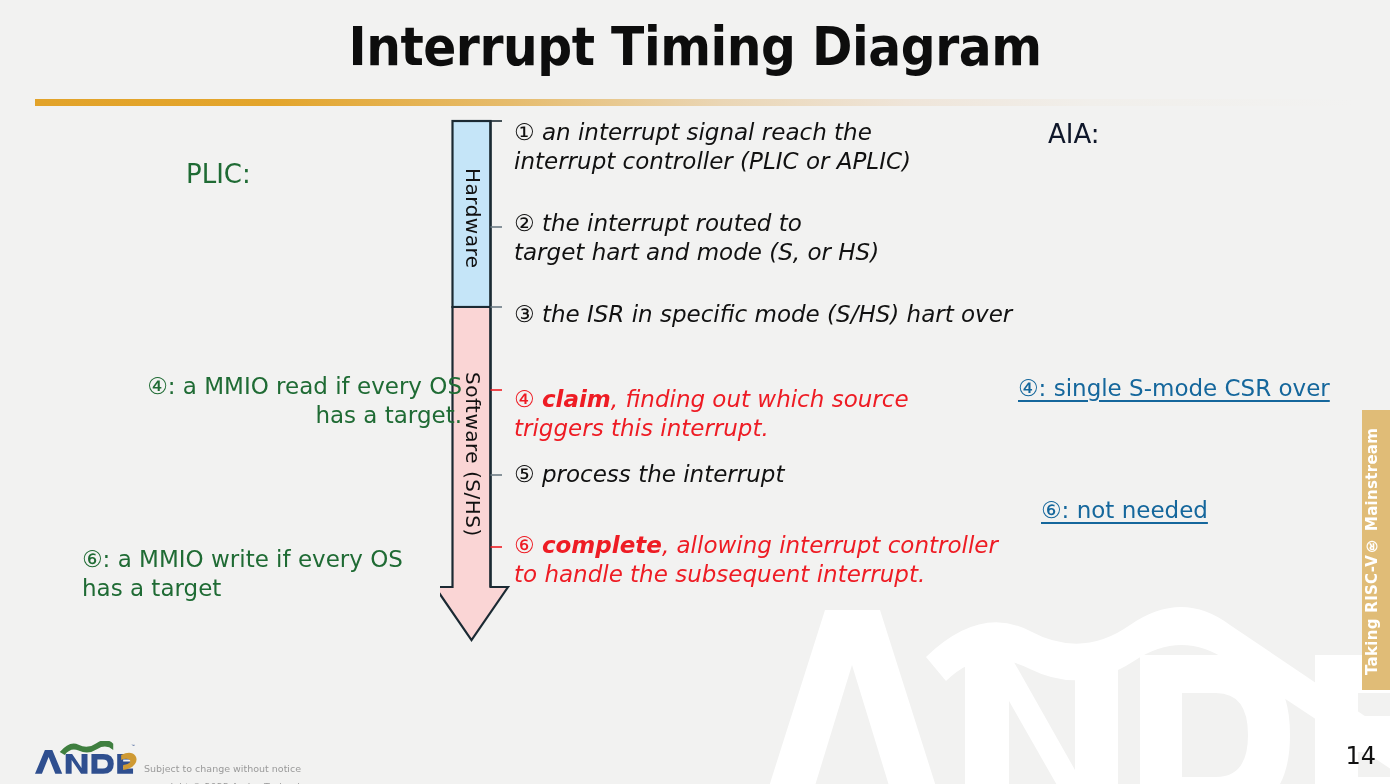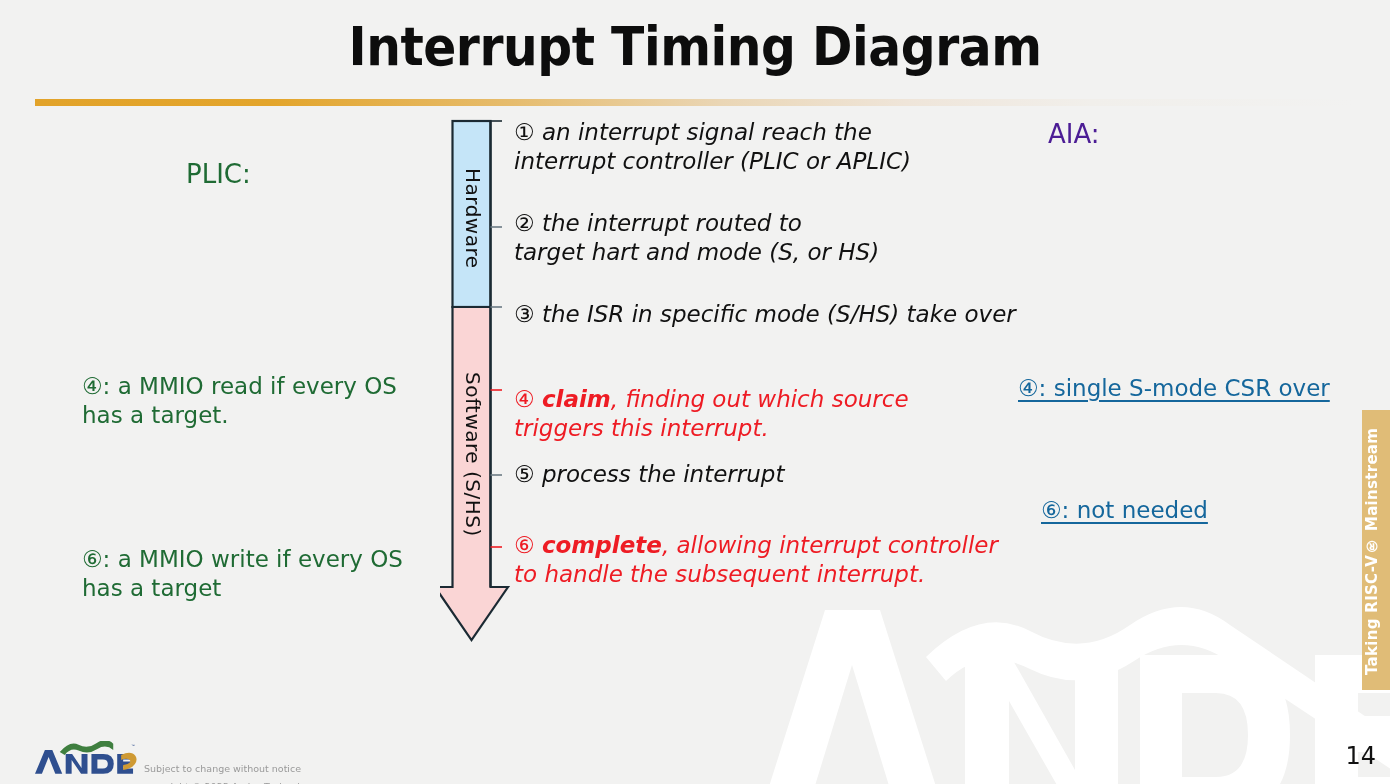--- a/index.html
+++ b/index.html
@@ -62,33 +62,33 @@
   }
   #plic-heading {
     left: 186px;
     top: 119px;
     color: #1f6b34;
     margin-top: 40px;
   }
   #aia-heading {
     left: 1048px;
     top: 119px;
-    color: #4c1d95;
+    color: #0f172a;
   }
 
   
   .plic-note {
     position: absolute;
     font-size: 23px;
     line-height: 29px;
     color: #1f6b34;
     z-index: 3;
     width: 380px;
   }
-  #plic-note-claim { left: 82px; top: 372px; }
+  #plic-note-claim { left: 82px; top: 372px; text-align: right; }
   #plic-note-complete { left: 82px; top: 545px; }
 
   
   .aia-note {
     position: absolute;
     font-size: 23px;
     line-height: 29px;
     color: #15679c;
     text-decoration: underline;
     text-underline-offset: 4px;
@@ -249,21 +249,21 @@
   <line x1="50.5" y1="360" x2="62" y2="360" stroke="#6b7a85" stroke-width="1.6"></line>
   <line x1="50.5" y1="432" x2="62" y2="432" stroke="#ee1c24" stroke-width="1.6"></line>
 </svg>
 <div class="band-label" id="hardware-label">Hardware</div>
 <div class="band-label" id="software-label">Software (S/HS)</div>
 
 <div class="step" id="step-1">① an interrupt signal reach the
 interrupt controller (PLIC or APLIC)</div>
 <div class="step" id="step-2">② the interrupt routed to
 target hart and mode (S, or HS)</div>
-<div class="step" id="step-3">③ the ISR in specific mode (S/HS) take over</div>
+<div class="step" id="step-3">③ the ISR in specific mode (S/HS) hart over</div>
 <div class="step red" id="step-4"><span>④ </span><span class="kw">claim</span><span>, finding out which source
 triggers this interrupt.</span></div>
 <div class="step" id="step-5">⑤ process the interrupt</div>
 <div class="step red" id="step-6"><span>⑥ </span><span class="kw">complete</span><span>, allowing interrupt controller
 to handle the subsequent interrupt.</span></div>
 
 <div id="side-tab"></div>
 <div id="side-tab-text">Taking RISC-V® Mainstream</div>
 
 <svg id="footer-logo" viewBox="0 0 210 72" xmlns="http://www.w3.org/2000/svg">

